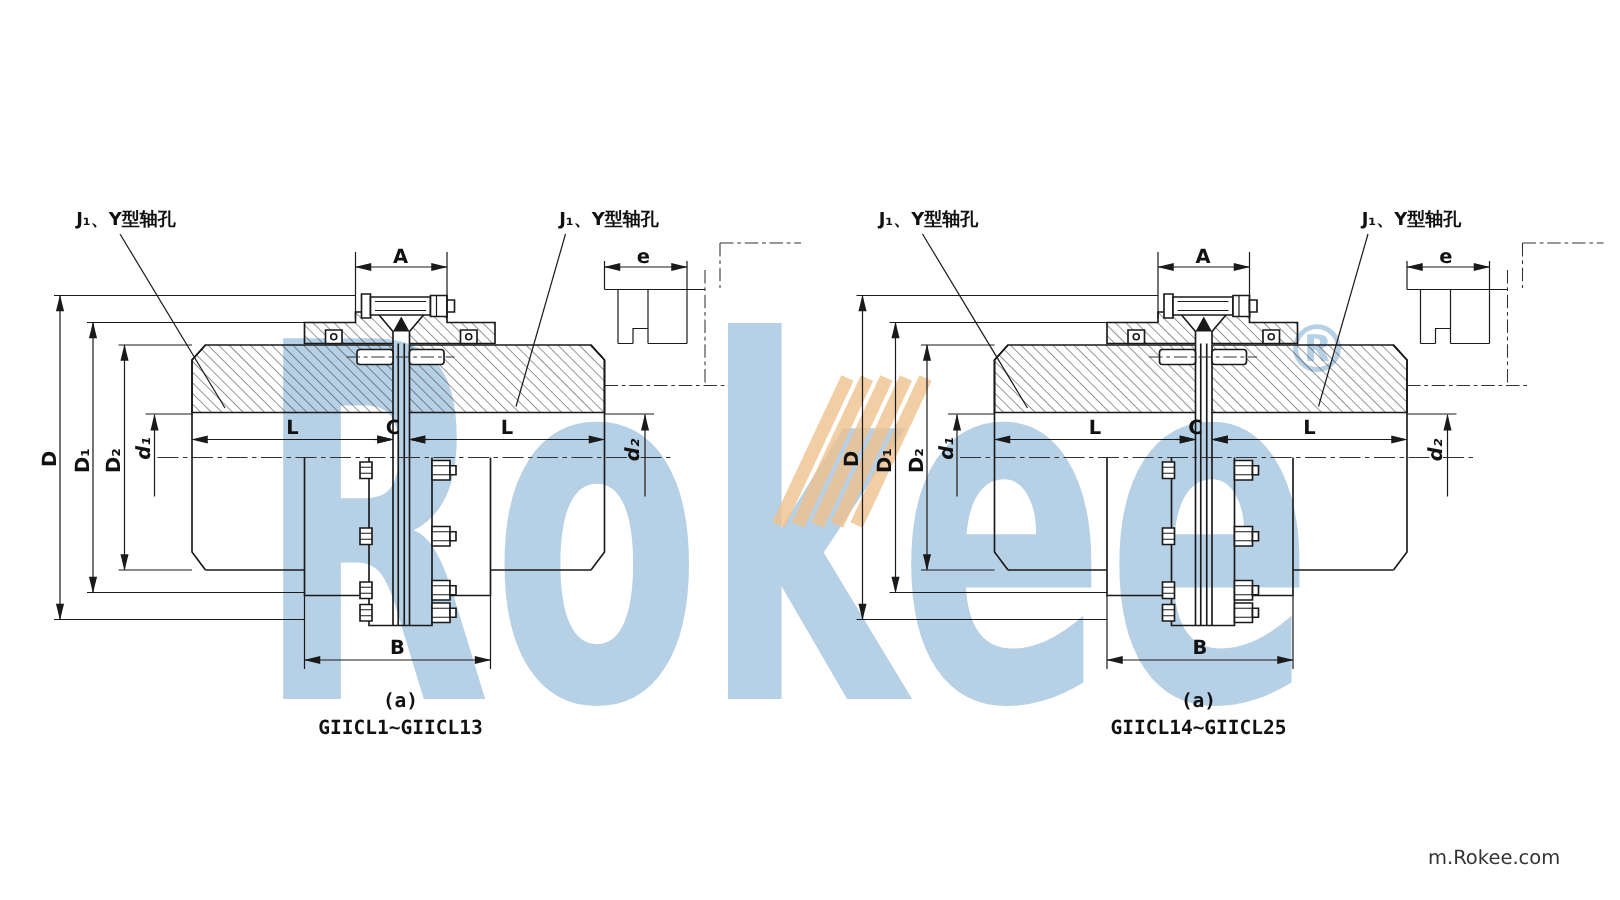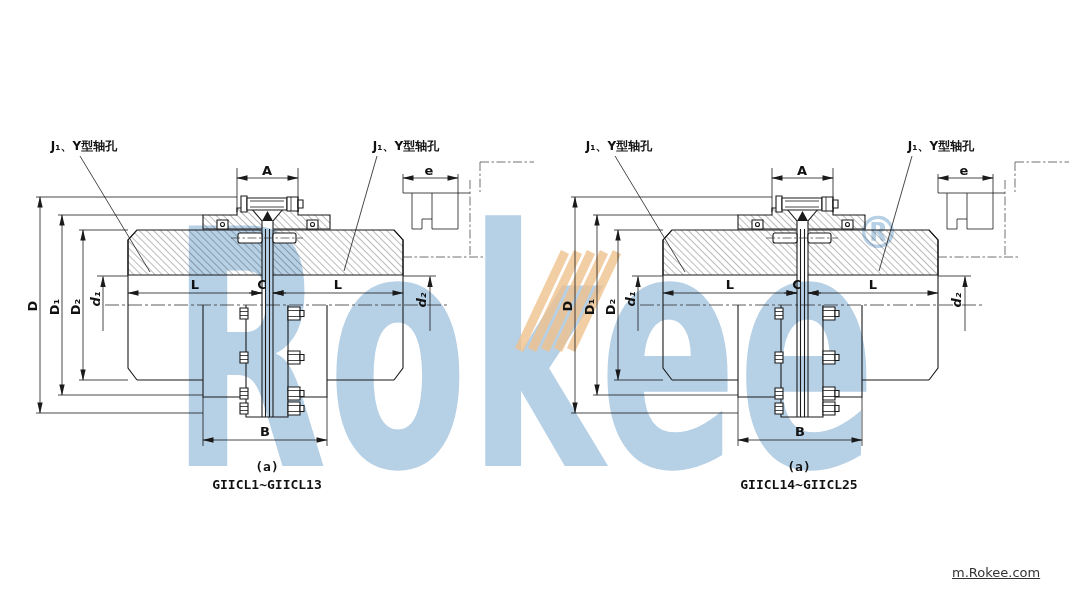--- a/index.html
+++ b/index.html
@@ -12,21 +12,21 @@
   .h{fill:url(#hatch);stroke:#1a1a1a;stroke-width:1.1;}
   .wf{fill:#ffffff;stroke:#1a1a1a;stroke-width:1.1;}
   .thin{fill:none;stroke:#1a1a1a;stroke-width:0.8;}
   .cl{fill:none;stroke:#333333;stroke-width:0.8;stroke-dasharray:14 3 3 3;}
   .dsh{fill:none;stroke:#333333;stroke-width:0.7;stroke-dasharray:9 2.5 2.5 2.5;}
   .dt{font-family:"DejaVu Sans",sans-serif;font-size:13px;font-weight:bold;fill:#111;text-anchor:middle;}
   .dti{font-family:"DejaVu Sans",sans-serif;font-size:13px;font-weight:bold;font-style:italic;fill:#111;text-anchor:middle;}
   .jl{font-family:"DejaVu Sans",sans-serif;font-size:12px;font-weight:bold;fill:#111;text-anchor:middle;}
   .cap{font-family:"DejaVu Sans Mono",monospace;font-size:13px;font-weight:bold;fill:#111;text-anchor:middle;}
   .footer{position:absolute;left:952px;top:565px;font-size:13px;color:#333;
-          font-family:"DejaVu Sans",sans-serif;text-decoration:underline;}
+          font-family:"DejaVu Sans",sans-serif;}
 </style>
 </head>
 <body>
 
 <div class="page">
 
   <svg class="wm" width="1080" height="600">
     <g>
       <text class="wm-text" transform="translate(170,466) scale(0.62,1)" font-size="330" fill="#b6d0e6">Rokee</text>
       <text class="wm-text" x="856" y="248" font-size="44" fill="#b6d0e6">®</text>

